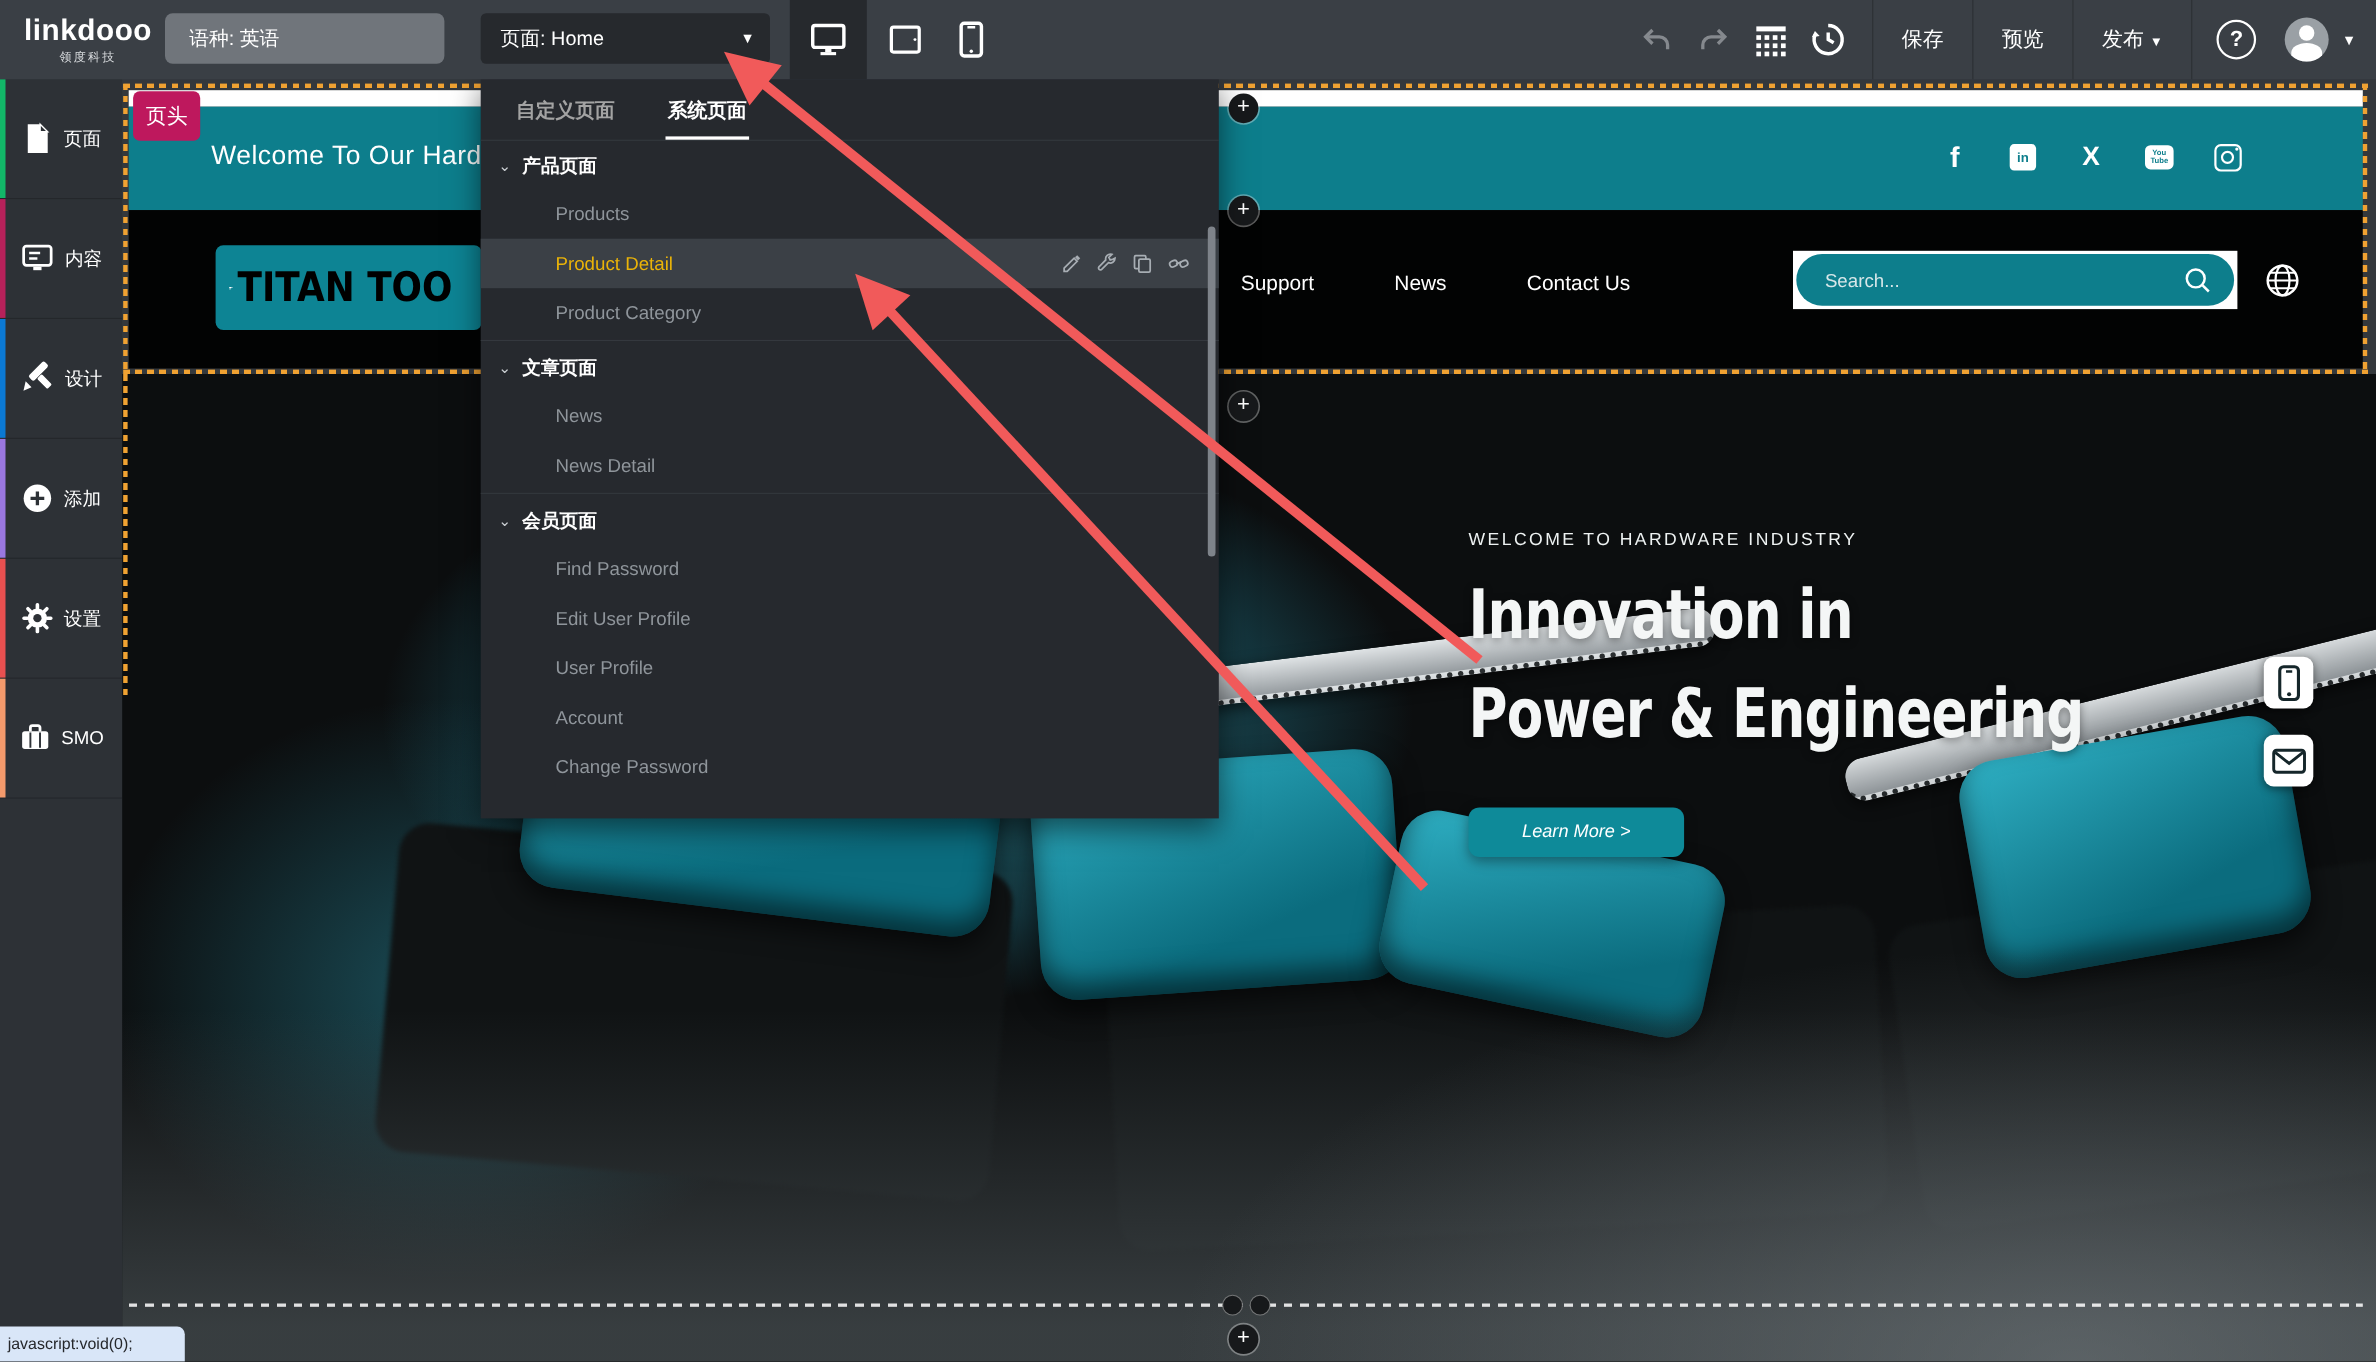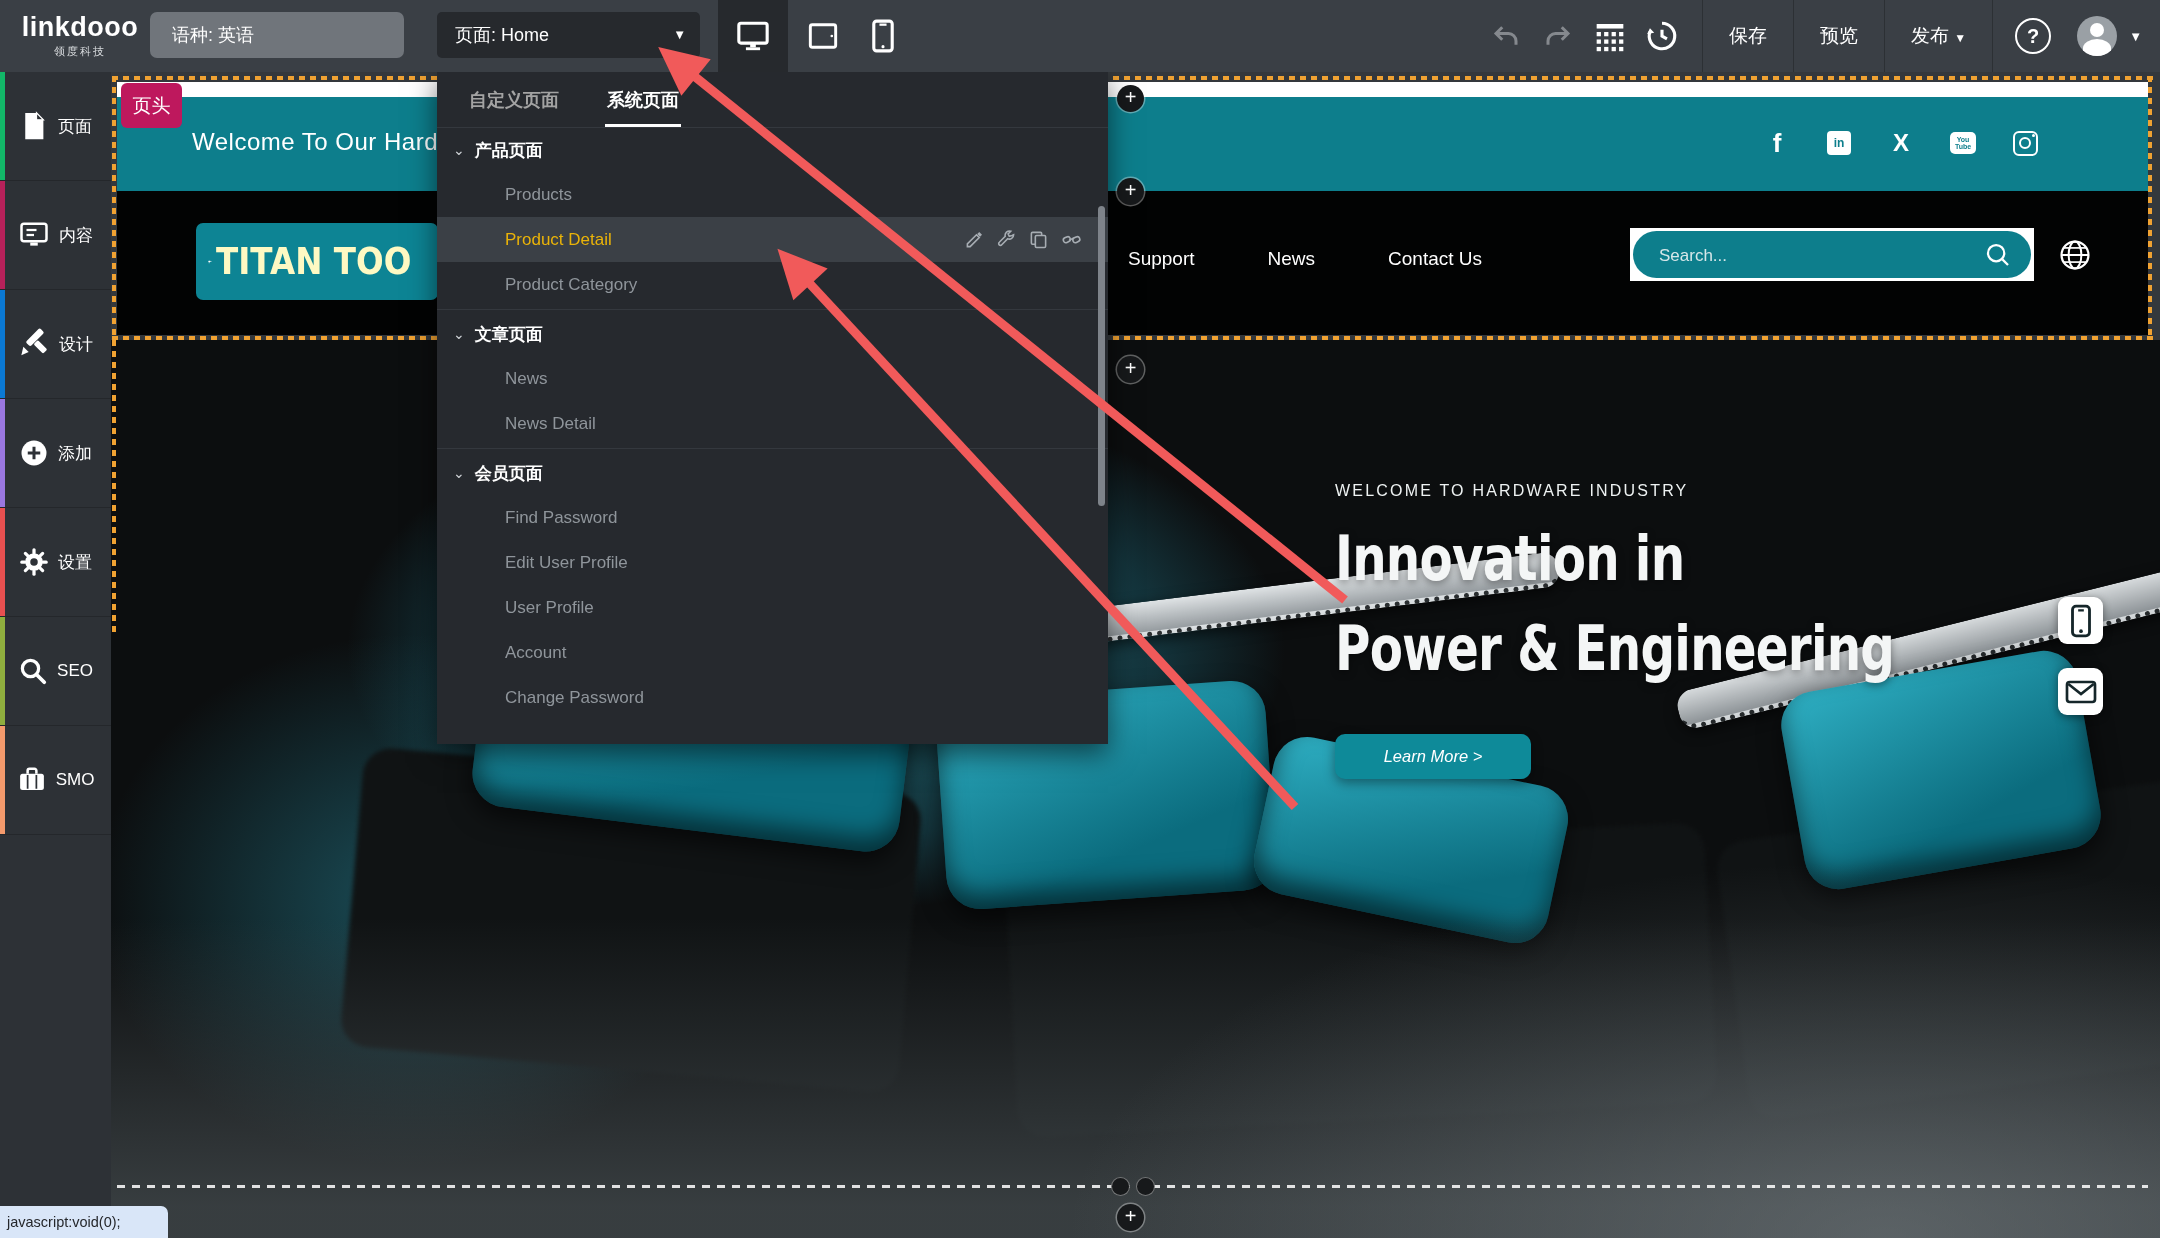--- a/index.html
+++ b/index.html
@@ -58,21 +58,21 @@
           font-weight:700;display:flex;align-items:center;justify-content:center;}
   .soc-x{font-size:24px;font-weight:900;}
   .soc-yt{background:#fff;color:#0d7e8c;border-radius:5px;width:26px;height:22px;font-size:7px;font-weight:700;
           display:flex;flex-direction:column;align-items:center;justify-content:center;line-height:7px;}
   .soc-ig{width:21px;height:21px;border:2.5px solid #fff;border-radius:6px;position:relative;}
   .soc-ig:before{content:"";position:absolute;left:4.5px;top:4.5px;width:8px;height:8px;border:2px solid #fff;border-radius:50%;}
   .soc-ig:after{content:"";position:absolute;right:1px;top:1px;width:3px;height:3px;background:#fff;border-radius:50%;}
 
   #navbar{position:absolute;left:117px;top:191px;width:2031px;height:144px;background:#020303;}
   #brand{position:absolute;left:79px;top:32px;width:242px;height:77px;background:#0d8494;border-radius:7px;
-         display:flex;align-items:center;color:#fef9c3;overflow:hidden;}
+         display:flex;align-items:center;color:#000000;overflow:hidden;}
   #brand-text{font-family:"DejaVu Sans",sans-serif;font-weight:800;font-size:37px;letter-spacing:0;
               transform:scaleX(.88);transform-origin:left;white-space:nowrap;}
   #nav-menu{position:absolute;left:1011px;top:0;height:136px;display:flex;align-items:center;gap:73px;color:#fff;font-size:19px;}
   #search-wrap{position:absolute;left:1513px;top:37px;width:404px;height:53px;background:#fff;}
   #search-pill{position:absolute;left:3px;top:3px;width:398px;height:47px;border-radius:24px;background:#0d7e8c;}
   #search-input{position:absolute;left:24px;top:0;width:300px;height:47px;background:transparent;border:none;outline:none;
                 color:#e8f2f3;font-size:17px;font-family:"Liberation Sans",sans-serif;}
   #search-input::placeholder{color:#d7e7e9;}
   #globe{position:absolute;left:1941px;top:47px;}
 
@@ -370,28 +370,20 @@
           <rect x="10.7" y="1" width="2.6" height="5" rx="1.2" transform="rotate(45 12 12)"></rect>
           <rect x="10.7" y="18" width="2.6" height="5" rx="1.2" transform="rotate(45 12 12)"></rect>
           <rect x="10.7" y="1" width="2.6" height="5" rx="1.2" transform="rotate(-45 12 12)"></rect>
           <rect x="10.7" y="18" width="2.6" height="5" rx="1.2" transform="rotate(-45 12 12)"></rect>
         </g>
         <circle cx="12" cy="12" r="3" fill="#2d3136"></circle>
       </svg>
       <span class="sb-label">设置</span>
     </div>
     <div class="sb-item">
-      <span class="sb-stripe s6"></span>
-      <svg class="ic" width="30" height="30" viewBox="0 0 24 24">
-        <circle cx="10" cy="10" r="6.5" fill="none" stroke="#fff" stroke-width="2.6"></circle>
-        <line x1="15" y1="15" x2="21" y2="21" stroke="#fff" stroke-width="3" stroke-linecap="round"></line>
-      </svg>
-      <span class="sb-label">SEO</span>
-    </div>
-    <div class="sb-item">
       <span class="sb-stripe s7"></span>
       <svg class="ic" width="30" height="30" viewBox="0 0 24 24">
         <rect x="2.5" y="7" width="19" height="13" rx="2" fill="#fff"></rect>
         <path d="M8.5 7 V4.5 a1.5 1.5 0 011.5-1.5 h4 a1.5 1.5 0 011.5 1.5 V7" fill="none" stroke="#fff" stroke-width="2"></path>
         <line x1="8.5" y1="8" x2="8.5" y2="19" stroke="#2d3136" stroke-width="1.4"></line>
         <line x1="15.5" y1="8" x2="15.5" y2="19" stroke="#2d3136" stroke-width="1.4"></line>
       </svg>
       <span class="sb-label">SMO</span>
     </div>
   </div>

